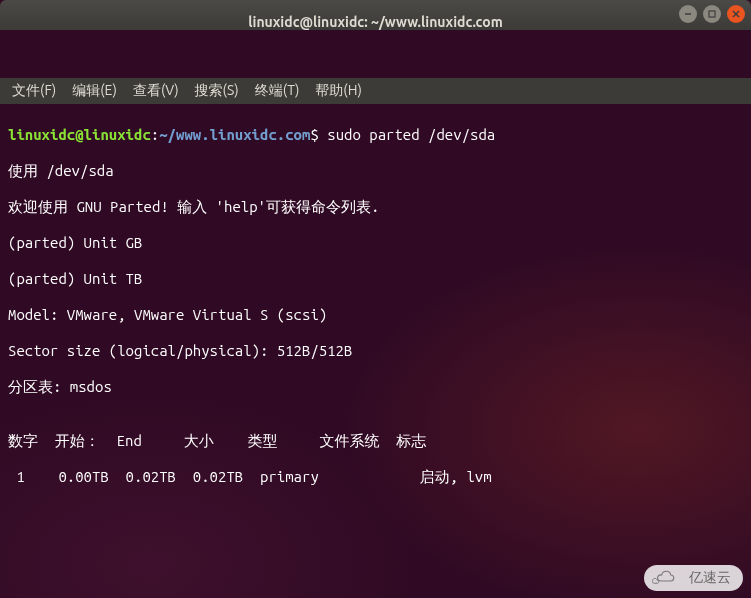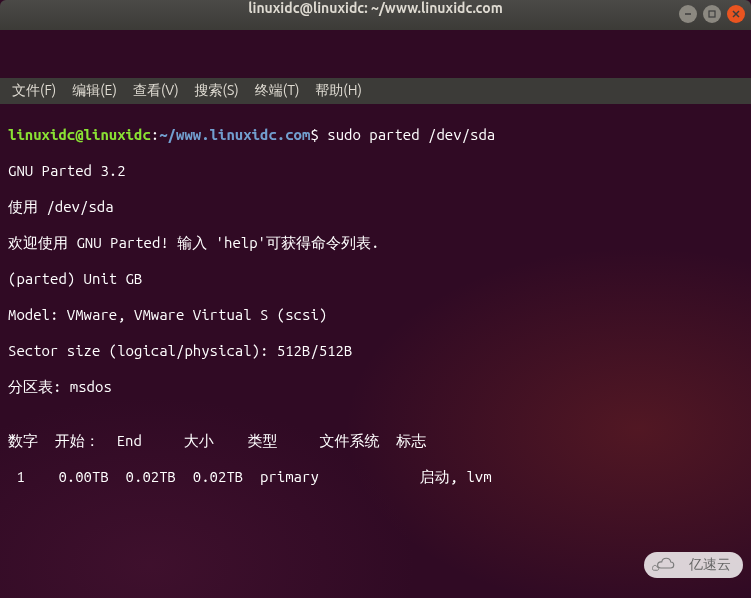--- a/index.html
+++ b/index.html
@@ -9,21 +9,21 @@
       width: 751px;
       height: 598px;
       background: #300a24;
       overflow: hidden;
       position: relative;
     }
     .titlebar {
       height: 30px;
       background: linear-gradient(#4b4a47, #3c3b37);
       display: flex;
-      align-items: flex-start;
+      align-items: flex-end;
       justify-content: center;
       position: relative;
       border-radius: 6px 6px 0 0;
       color: #dfdbd2;
       font-family: "Ubuntu", sans-serif;
       font-size: 14px;
       font-weight: bold;
     }
     .window-controls {
       position: absolute;
@@ -74,21 +74,21 @@
         radial-gradient(ellipse 420px 260px at 85% 60%, rgba(233,84,32,0.18), transparent 70%),
         radial-gradient(ellipse 380px 240px at 20% 85%, rgba(120,40,80,0.20), transparent 70%);
       height: calc(598px - 30px - 26px);
     }
     .green { color: #8ae234; font-weight: bold; }
     .blue  { color: #729fcf; font-weight: bold; }
     .white { color: #ffffff; }
     .watermark {
       position: absolute;
       right: 8px;
-      bottom: 20px;
+      bottom: 7px;
       background: rgba(255,255,255,0.82);
       border-radius: 18px;
       padding: 4px 12px 4px 8px;
       display: flex;
       align-items: center;
       gap: 13px;
       font-family: "Microsoft YaHei", sans-serif;
       font-size: 14px;
       color: #666;
       text-align: center;
@@ -125,24 +125,24 @@
   <span class="menu-item">文件(F)</span>
   <span class="menu-item">编辑(E)</span>
   <span class="menu-item">查看(V)</span>
   <span class="menu-item">搜索(S)</span>
   <span class="menu-item">终端(T)</span>
   <span class="menu-item">帮助(H)</span>
 </div>
 
 <div class="terminal">
 <span class="row"><span class="green">linuxidc@linuxidc</span><span class="white">:</span><span class="blue">~/www.linuxidc.com</span><span class="white">$ </span><span class="white">sudo parted /dev/sda</span></span>
-<span class="row">GNU Parted 3.2</span>
 <span class="row">使用 /dev/sda</span>
 <span class="row">欢迎使用 GNU Parted! 输入 'help'可获得命令列表.</span>
 <span class="row">(parted) Unit GB</span>
+<span class="row">(parted) Unit TB</span>
 <span class="row">Model: VMware, VMware Virtual S (scsi)</span>
 <span class="row">Sector size (logical/physical): 512B/512B</span>
 <span class="row">分区表: msdos</span>
 <span class="row"></span>
 <span class="row">数字  开始：  End     大小    类型     文件系统  标志</span>
 <span class="row"> 1    0.00TB  0.02TB  0.02TB  primary            启动, lvm</span>
 <span class="row"></span>
 
 
 

